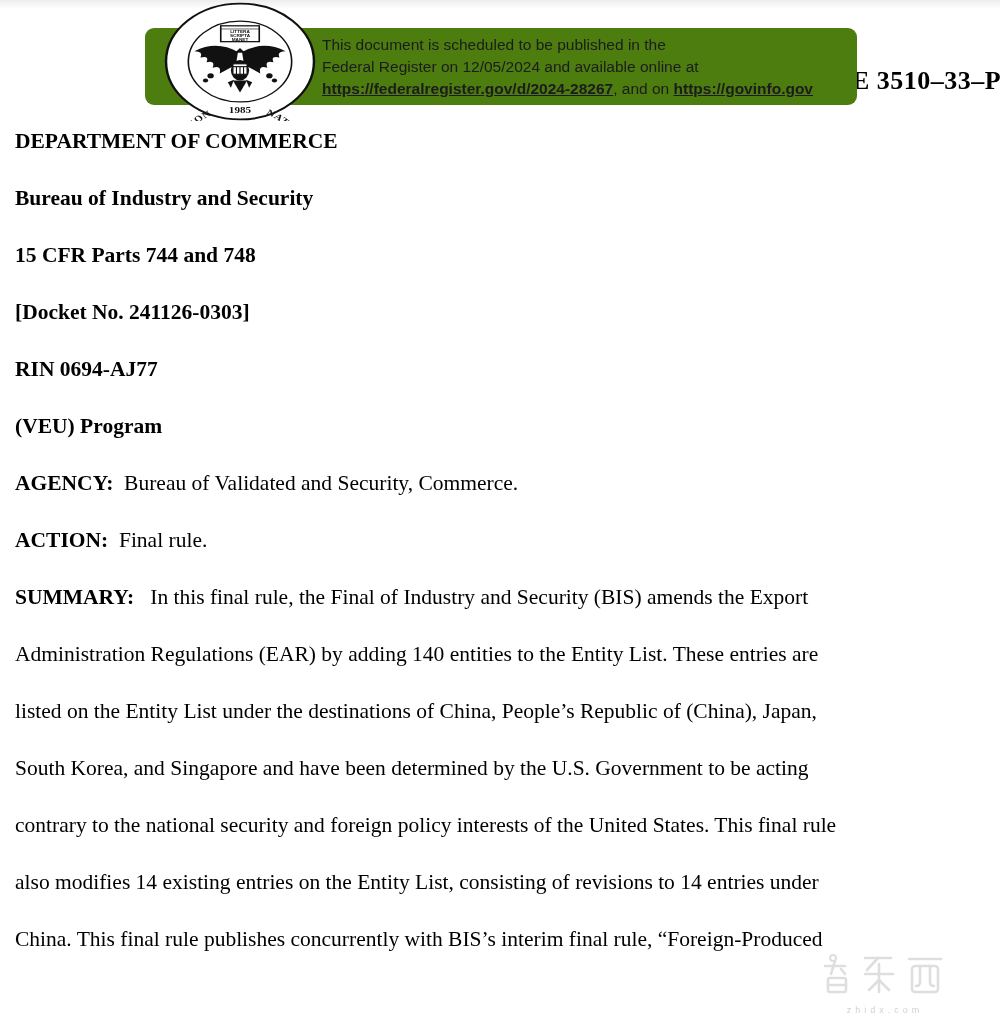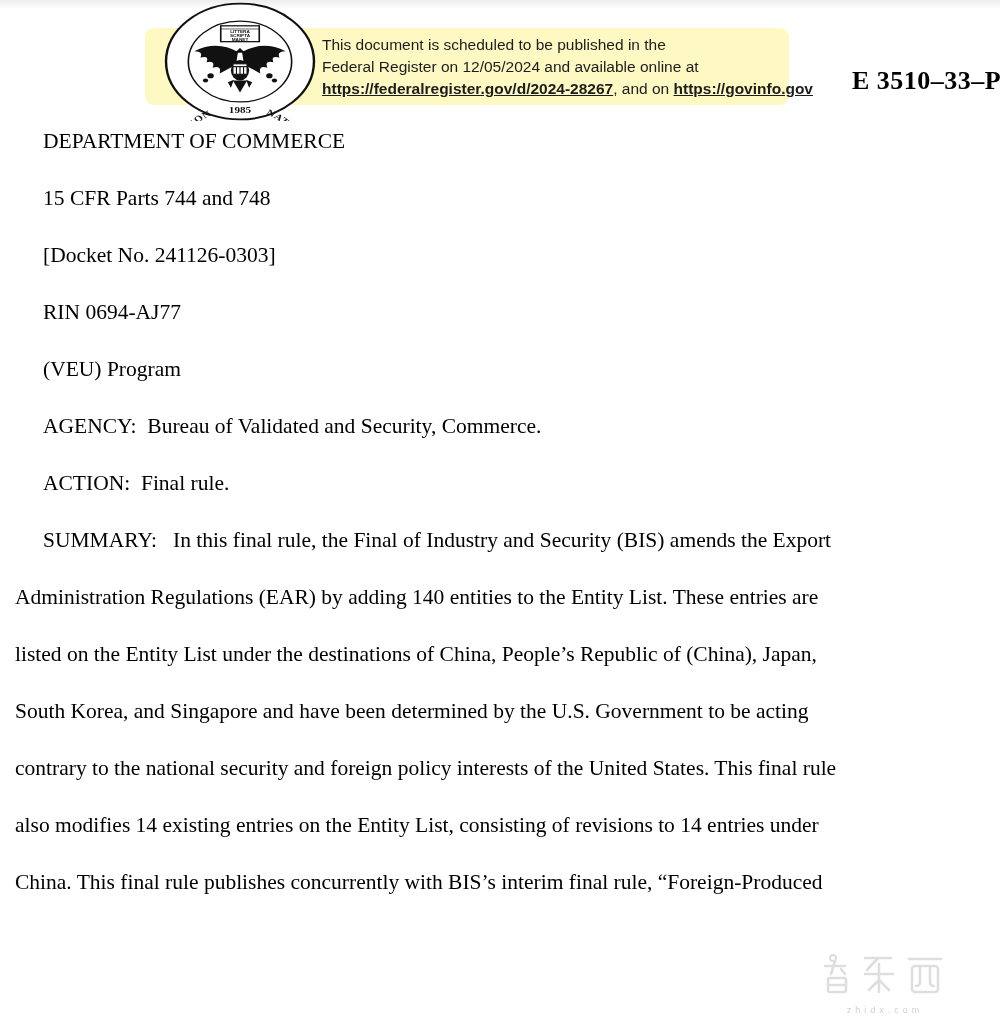--- a/index.html
+++ b/index.html
@@ -2,42 +2,42 @@
 <html><head>
 <meta charset="utf-8">
 <style>
   html,body{margin:0;padding:0;background:#fff;}
   #page{position:relative;width:1000px;height:1031px;background:#fff;overflow:hidden;
         font-family:"Liberation Serif",serif;color:#000;}
   #top-fade{position:absolute;top:0;left:0;width:1000px;height:9px;
         background:linear-gradient(#ededed,#ffffff);z-index:0;}
 
   
-  #notice-box{position:absolute;left:145px;top:28px;width:644px;height:77px;
-        background:#fef9c3;border-radius:9px;z-index:2;}
+  #notice-box{position:absolute;left:145px;top:28px;width:712px;height:77px;
+        background:#4d7c0f;border-radius:9px;z-index:2;}
   #notice-lines{position:absolute;left:177px;top:6px;
         font-family:"Liberation Sans",sans-serif;font-size:15.5px;line-height:22px;
         color:#1c1c1c;white-space:pre;}
   .notice-line{height:22px;}
   .nlink{font-weight:bold;text-decoration:underline;color:#1c1c1c;cursor:pointer;}
 
   
   #billing-code{position:absolute;left:852px;top:66px;z-index:1;
         font-weight:bold;font-size:26px;white-space:pre;letter-spacing:.5px;}
 
   
   #seal{position:absolute;left:164px;top:2px;width:152px;height:119px;z-index:3;}
   .ring-text{font-family:"Liberation Serif",serif;font-size:10.6px;font-weight:bold;letter-spacing:.4px;fill:#111;}
   .seal-year{font-family:"Liberation Serif",serif;font-size:11px;font-weight:bold;fill:#111;}
   .scroll-txt{font-family:"Liberation Sans",sans-serif;font-size:4.6px;font-weight:bold;fill:#111;}
 
   
   #doc-lines{position:absolute;left:15px;top:113px;width:975px;z-index:1;}
   .doc-line{height:57px;line-height:57px;font-size:21.5px;white-space:pre;}
-  .doc-line .b{font-weight:normal;margin-left:28px;}
+  .doc-line .b{font-weight:bold;}
 
   
   #watermark{position:absolute;left:816px;top:952px;width:138px;height:70px;z-index:4;
         opacity:.85;text-align:center;}
   #watermark-en{font-family:"Liberation Sans",sans-serif;font-size:9px;letter-spacing:4px;
         color:#c9c9c9;margin-top:1px;white-space:nowrap;}
 </style>
 </head>
 <body>
 
@@ -83,20 +83,21 @@
     </g>
     <rect x="68" y="78" width="14" height="13" fill="#fff" stroke="#111" stroke-width="1.2"></rect>
     <line x1="68" y1="81.5" x2="82" y2="81.5" stroke="#111" stroke-width="1.4"></line>
     <line x1="71.5" y1="82" x2="71.5" y2="91" stroke="#111" stroke-width="1.1"></line>
     <line x1="75" y1="82" x2="75" y2="91" stroke="#111" stroke-width="1.1"></line>
     <line x1="78.5" y1="82" x2="78.5" y2="91" stroke="#111" stroke-width="1.1"></line>
   </svg>
 
   <div id="doc-lines">
       <div class="doc-line"><span class="b">DEPARTMENT OF COMMERCE</span></div>
+      <div class="doc-line"><span class="b">Bureau of Industry and Security</span></div>
       <div class="doc-line"><span class="b">15 CFR Parts 744 and 748</span></div>
       <div class="doc-line"><span class="b">[Docket No. 241126-0303]</span></div>
       <div class="doc-line"><span class="b">RIN 0694-AJ77</span></div>
       <div class="doc-line"><span class="b">(VEU) Program</span></div>
       <div class="doc-line"><span class="b">AGENCY:</span><span>  Bureau of Validated and Security, Commerce.</span></div>
       <div class="doc-line"><span class="b">ACTION:</span><span>  Final rule.</span></div>
       <div class="doc-line"><span class="b">SUMMARY:</span><span>   In this final rule, the Final of Industry and Security (BIS) amends the Export</span></div>
       <div class="doc-line"><span>Administration Regulations (EAR) by adding 140 entities to the Entity List. These entries are</span></div>
       <div class="doc-line"><span>listed on the Entity List under the destinations of China, People’s Republic of (China), Japan,</span></div>
       <div class="doc-line"><span>South Korea, and Singapore and have been determined by the U.S. Government to be acting</span></div>

